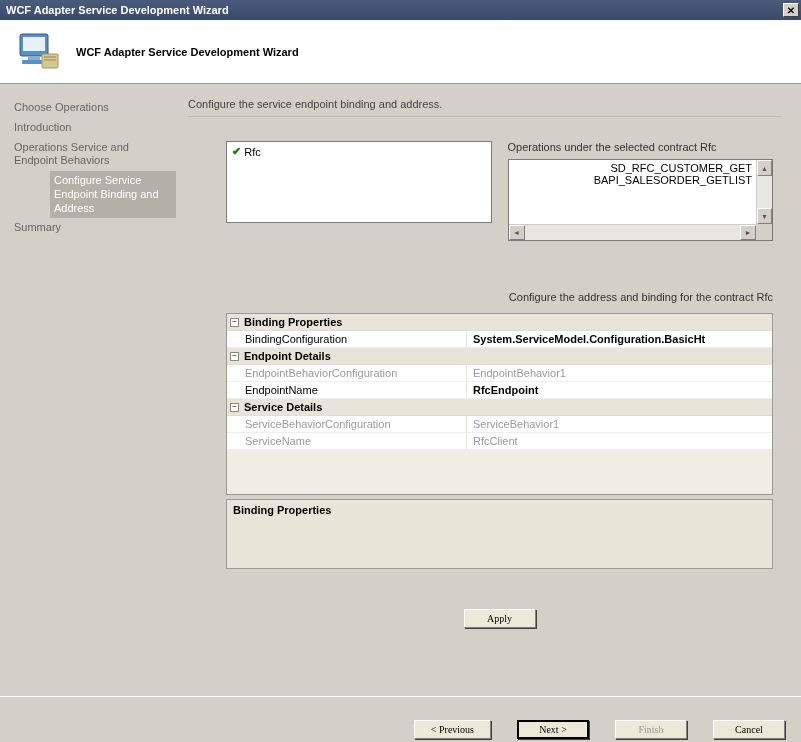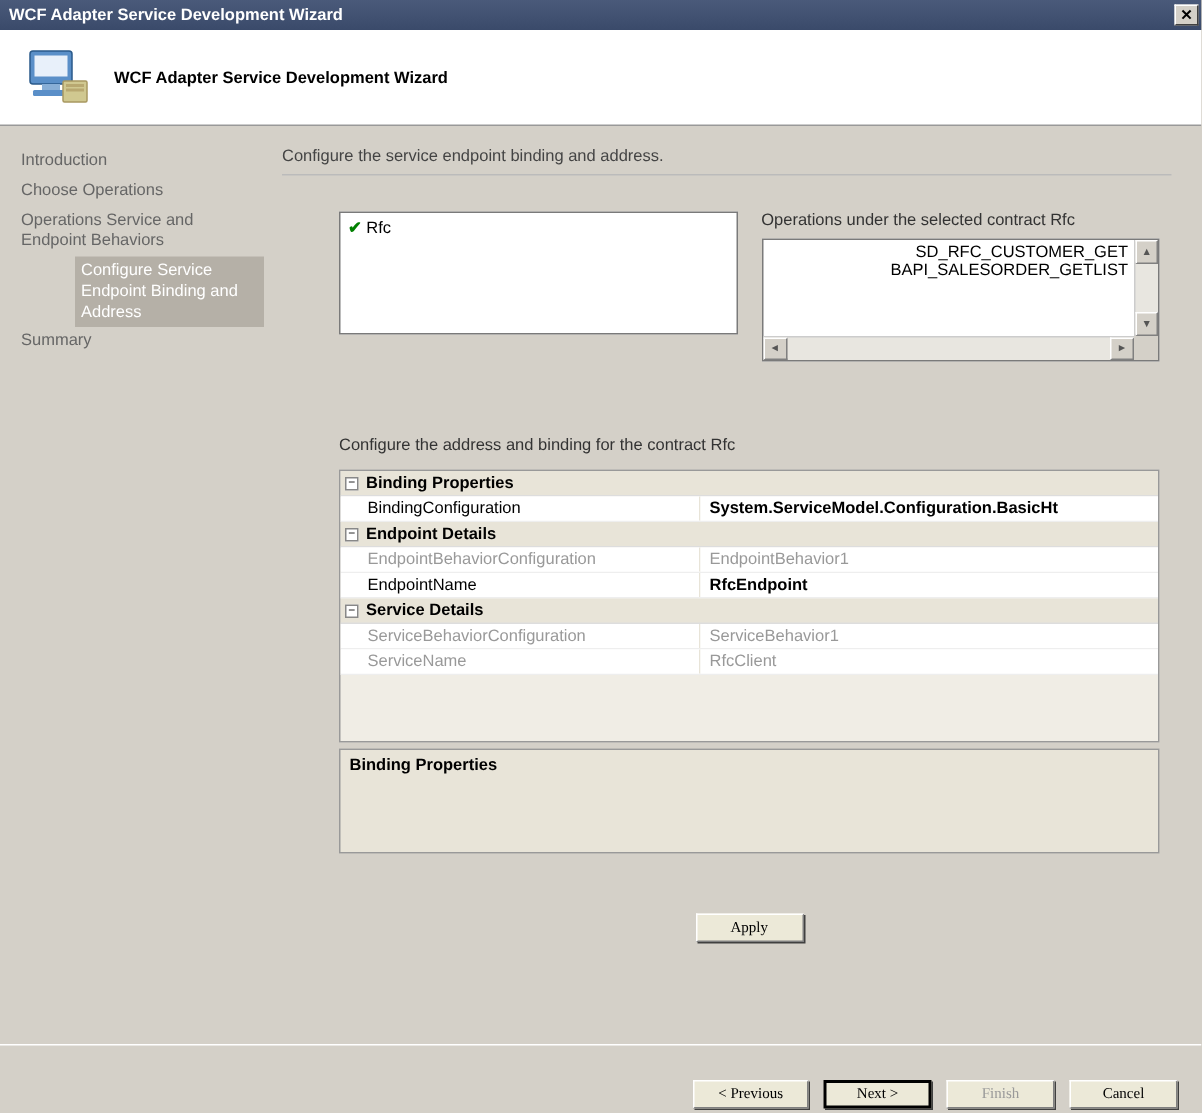--- a/index.html
+++ b/index.html
@@ -178,20 +178,21 @@
 .hscroll-btn.right { position: absolute; right: 0; top: 0; }
 .corner {
   position: absolute;
   right: 0; bottom: 0;
   width: 16px; height: 16px;
   background: #d4d0c8;
 }
 .sub-label {
   color: #333;
   margin-bottom: 10px;
+  text-align: right;
 }
 .prop-grid {
   border: 1px solid #999;
   background: #f0ede5;
   height: 182px;
   overflow: hidden;
 }
 .prop-cat {
   background: #e8e4d8;
   display: flex;
@@ -265,21 +266,21 @@
   border: 2px solid #000;
   padding: 2px 15px;
 }
 .footer {
   height: 46px;
   border-top: 1px solid #fff;
   display: flex;
   align-items: center;
   justify-content: flex-end;
   padding: 0 16px;
-  gap: 10px;
+  gap: 26px;
 }
 </style>
 </head>
 <body>
 
 <div class="titlebar">
   <span>WCF Adapter Service Development Wizard</span>
   <div class="close-btn">
     <span>✕</span>
   </div>
@@ -293,22 +294,22 @@
     <rect x="8" y="32" width="24" height="4" rx="1" fill="#5a8fc8"></rect>
     <rect x="28" y="26" width="16" height="14" rx="1" fill="#d0c890" stroke="#a89860"></rect>
     <rect x="30" y="28" width="12" height="2" fill="#b8a870"></rect>
     <rect x="30" y="31" width="12" height="2" fill="#b8a870"></rect>
   </svg>
   <span class="header-title">WCF Adapter Service Development Wizard</span>
 </div>
 
 <div class="content">
   <div class="sidebar">
+    <div class="sidebar-item"><span>Choose Operations</span></div>
     <div class="sidebar-item"><span>Introduction</span></div>
-    <div class="sidebar-item"><span>Choose Operations</span></div>
     <div class="sidebar-item"><span>Operations Service and Endpoint Behaviors</span></div>
     <div class="sidebar-item active"><span>Configure Service Endpoint Binding and Address</span></div>
     <div class="sidebar-item"><span>Summary</span></div>
   </div>
 
   <div class="main">
     <div class="main-title">Configure the service endpoint binding and address.</div>
 
     <div class="section-inner">
       <div class="top-row">

